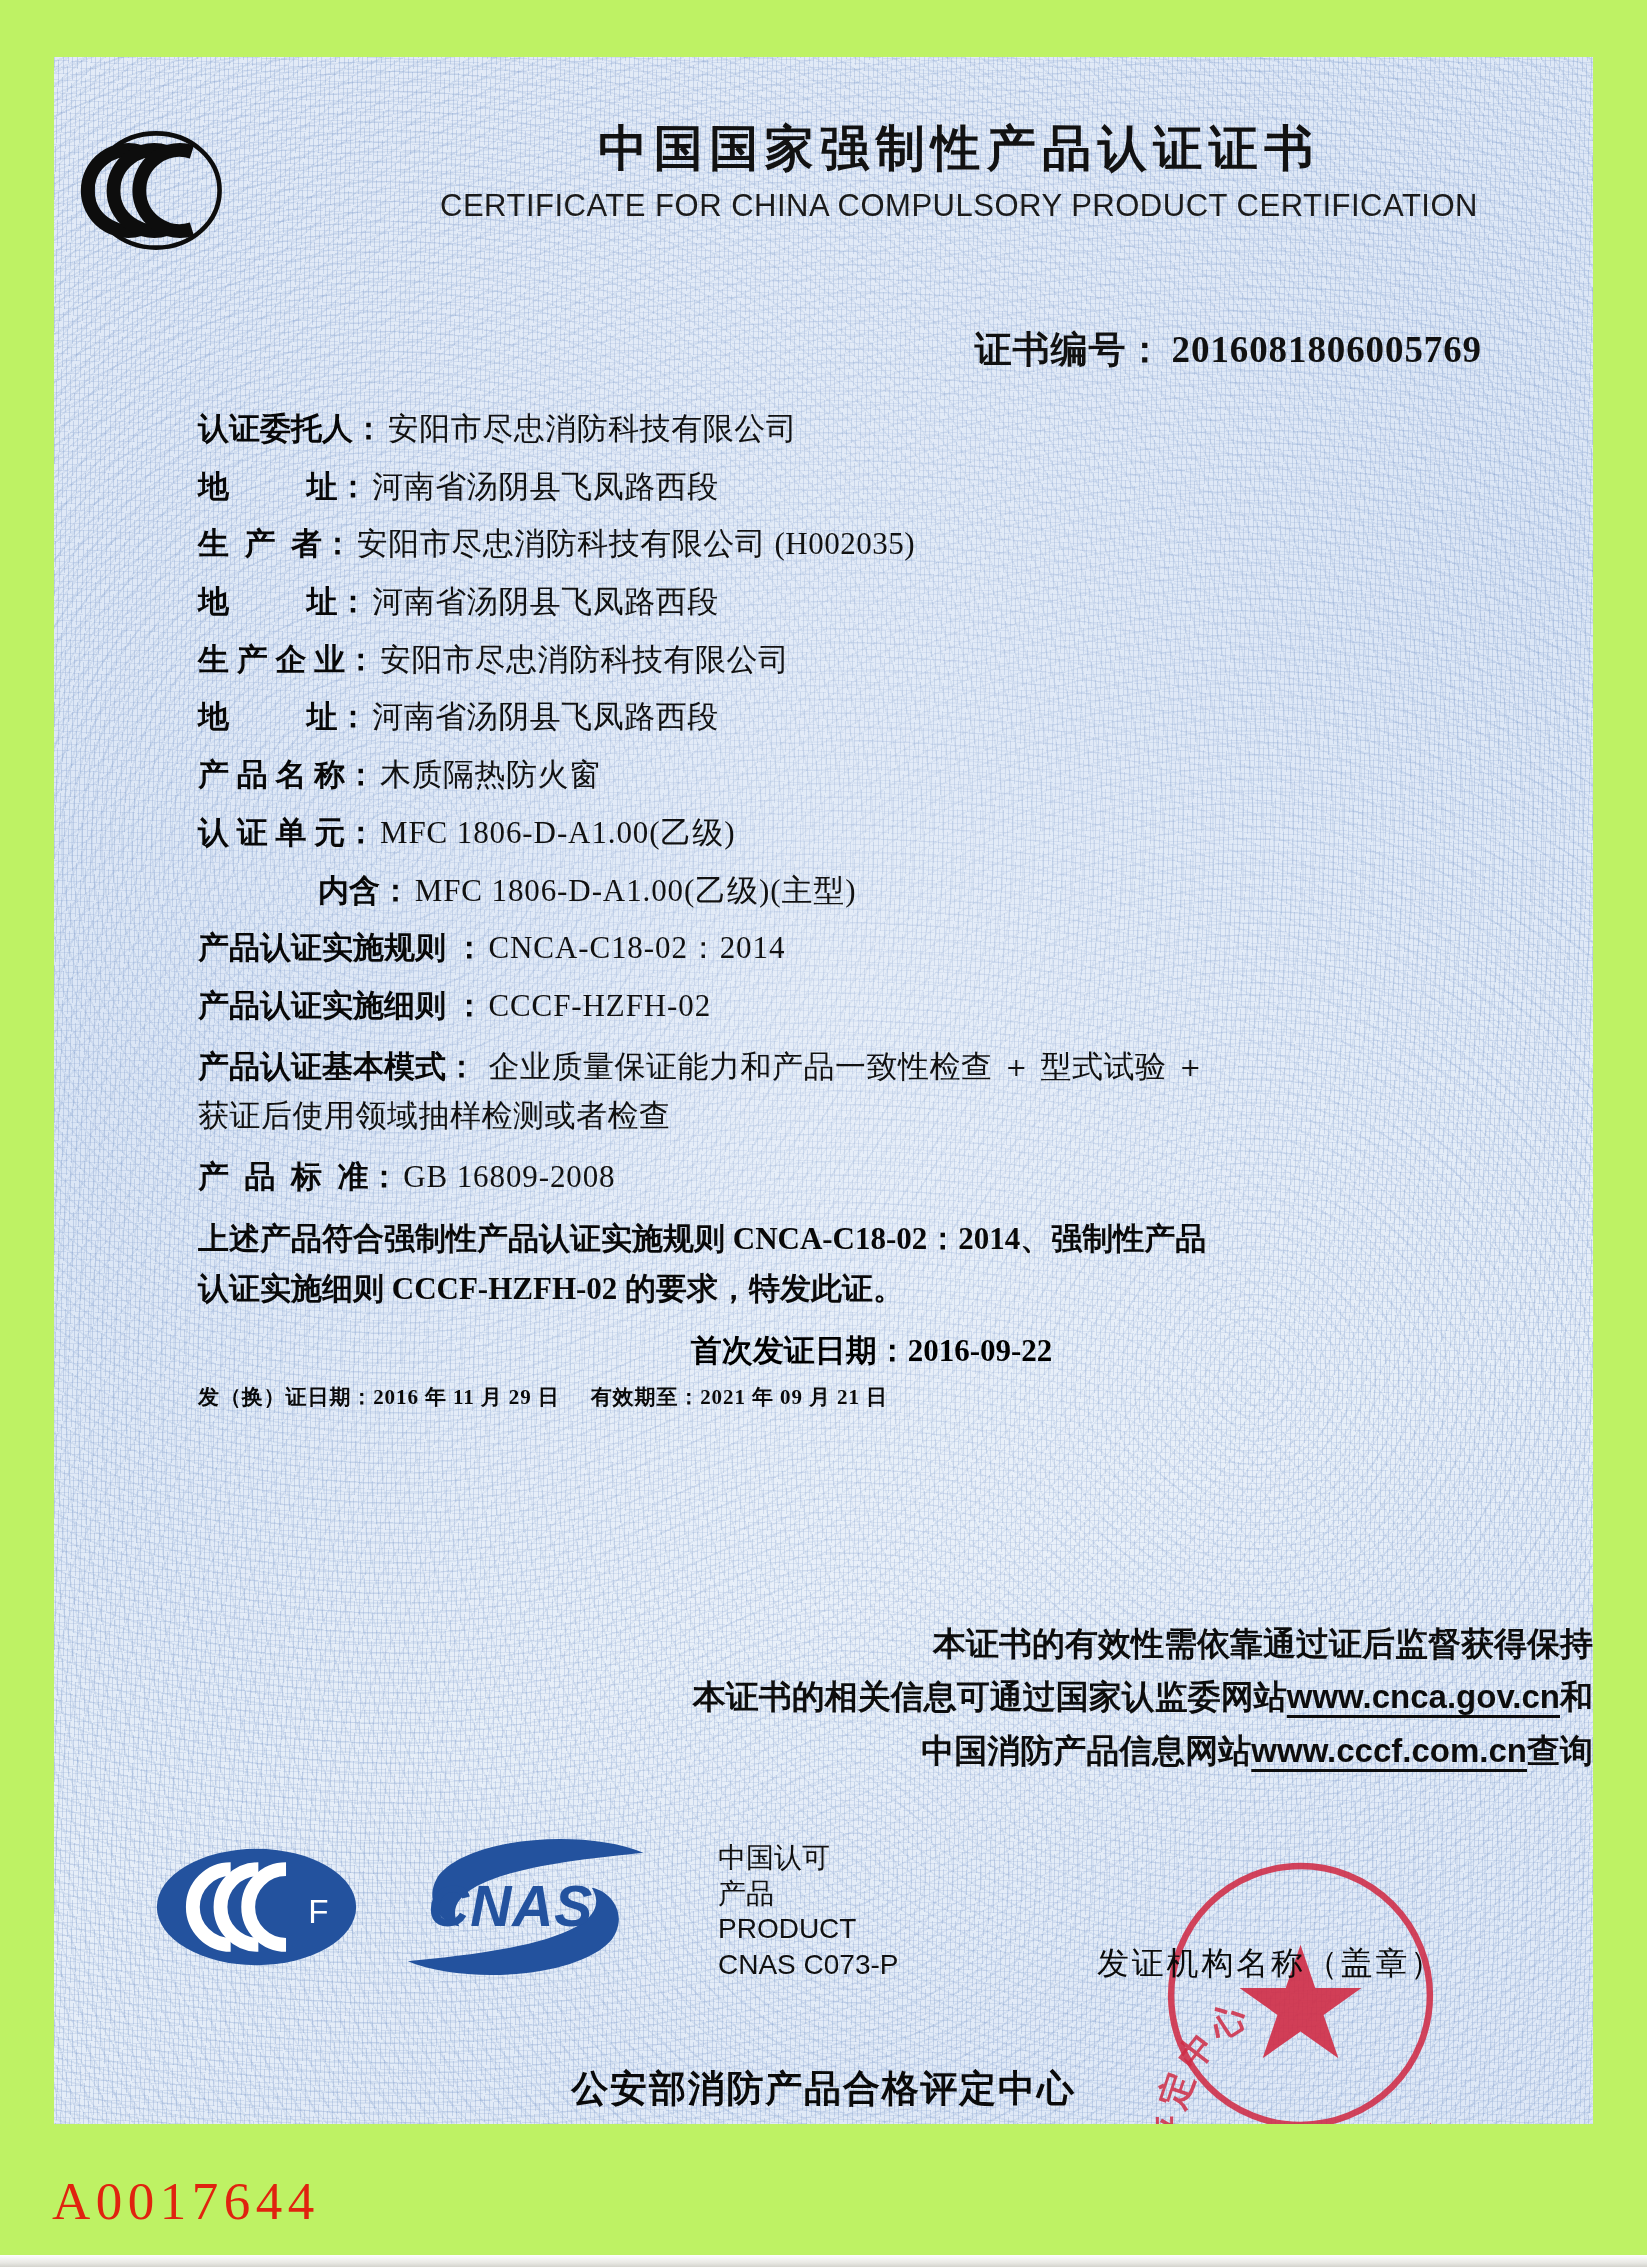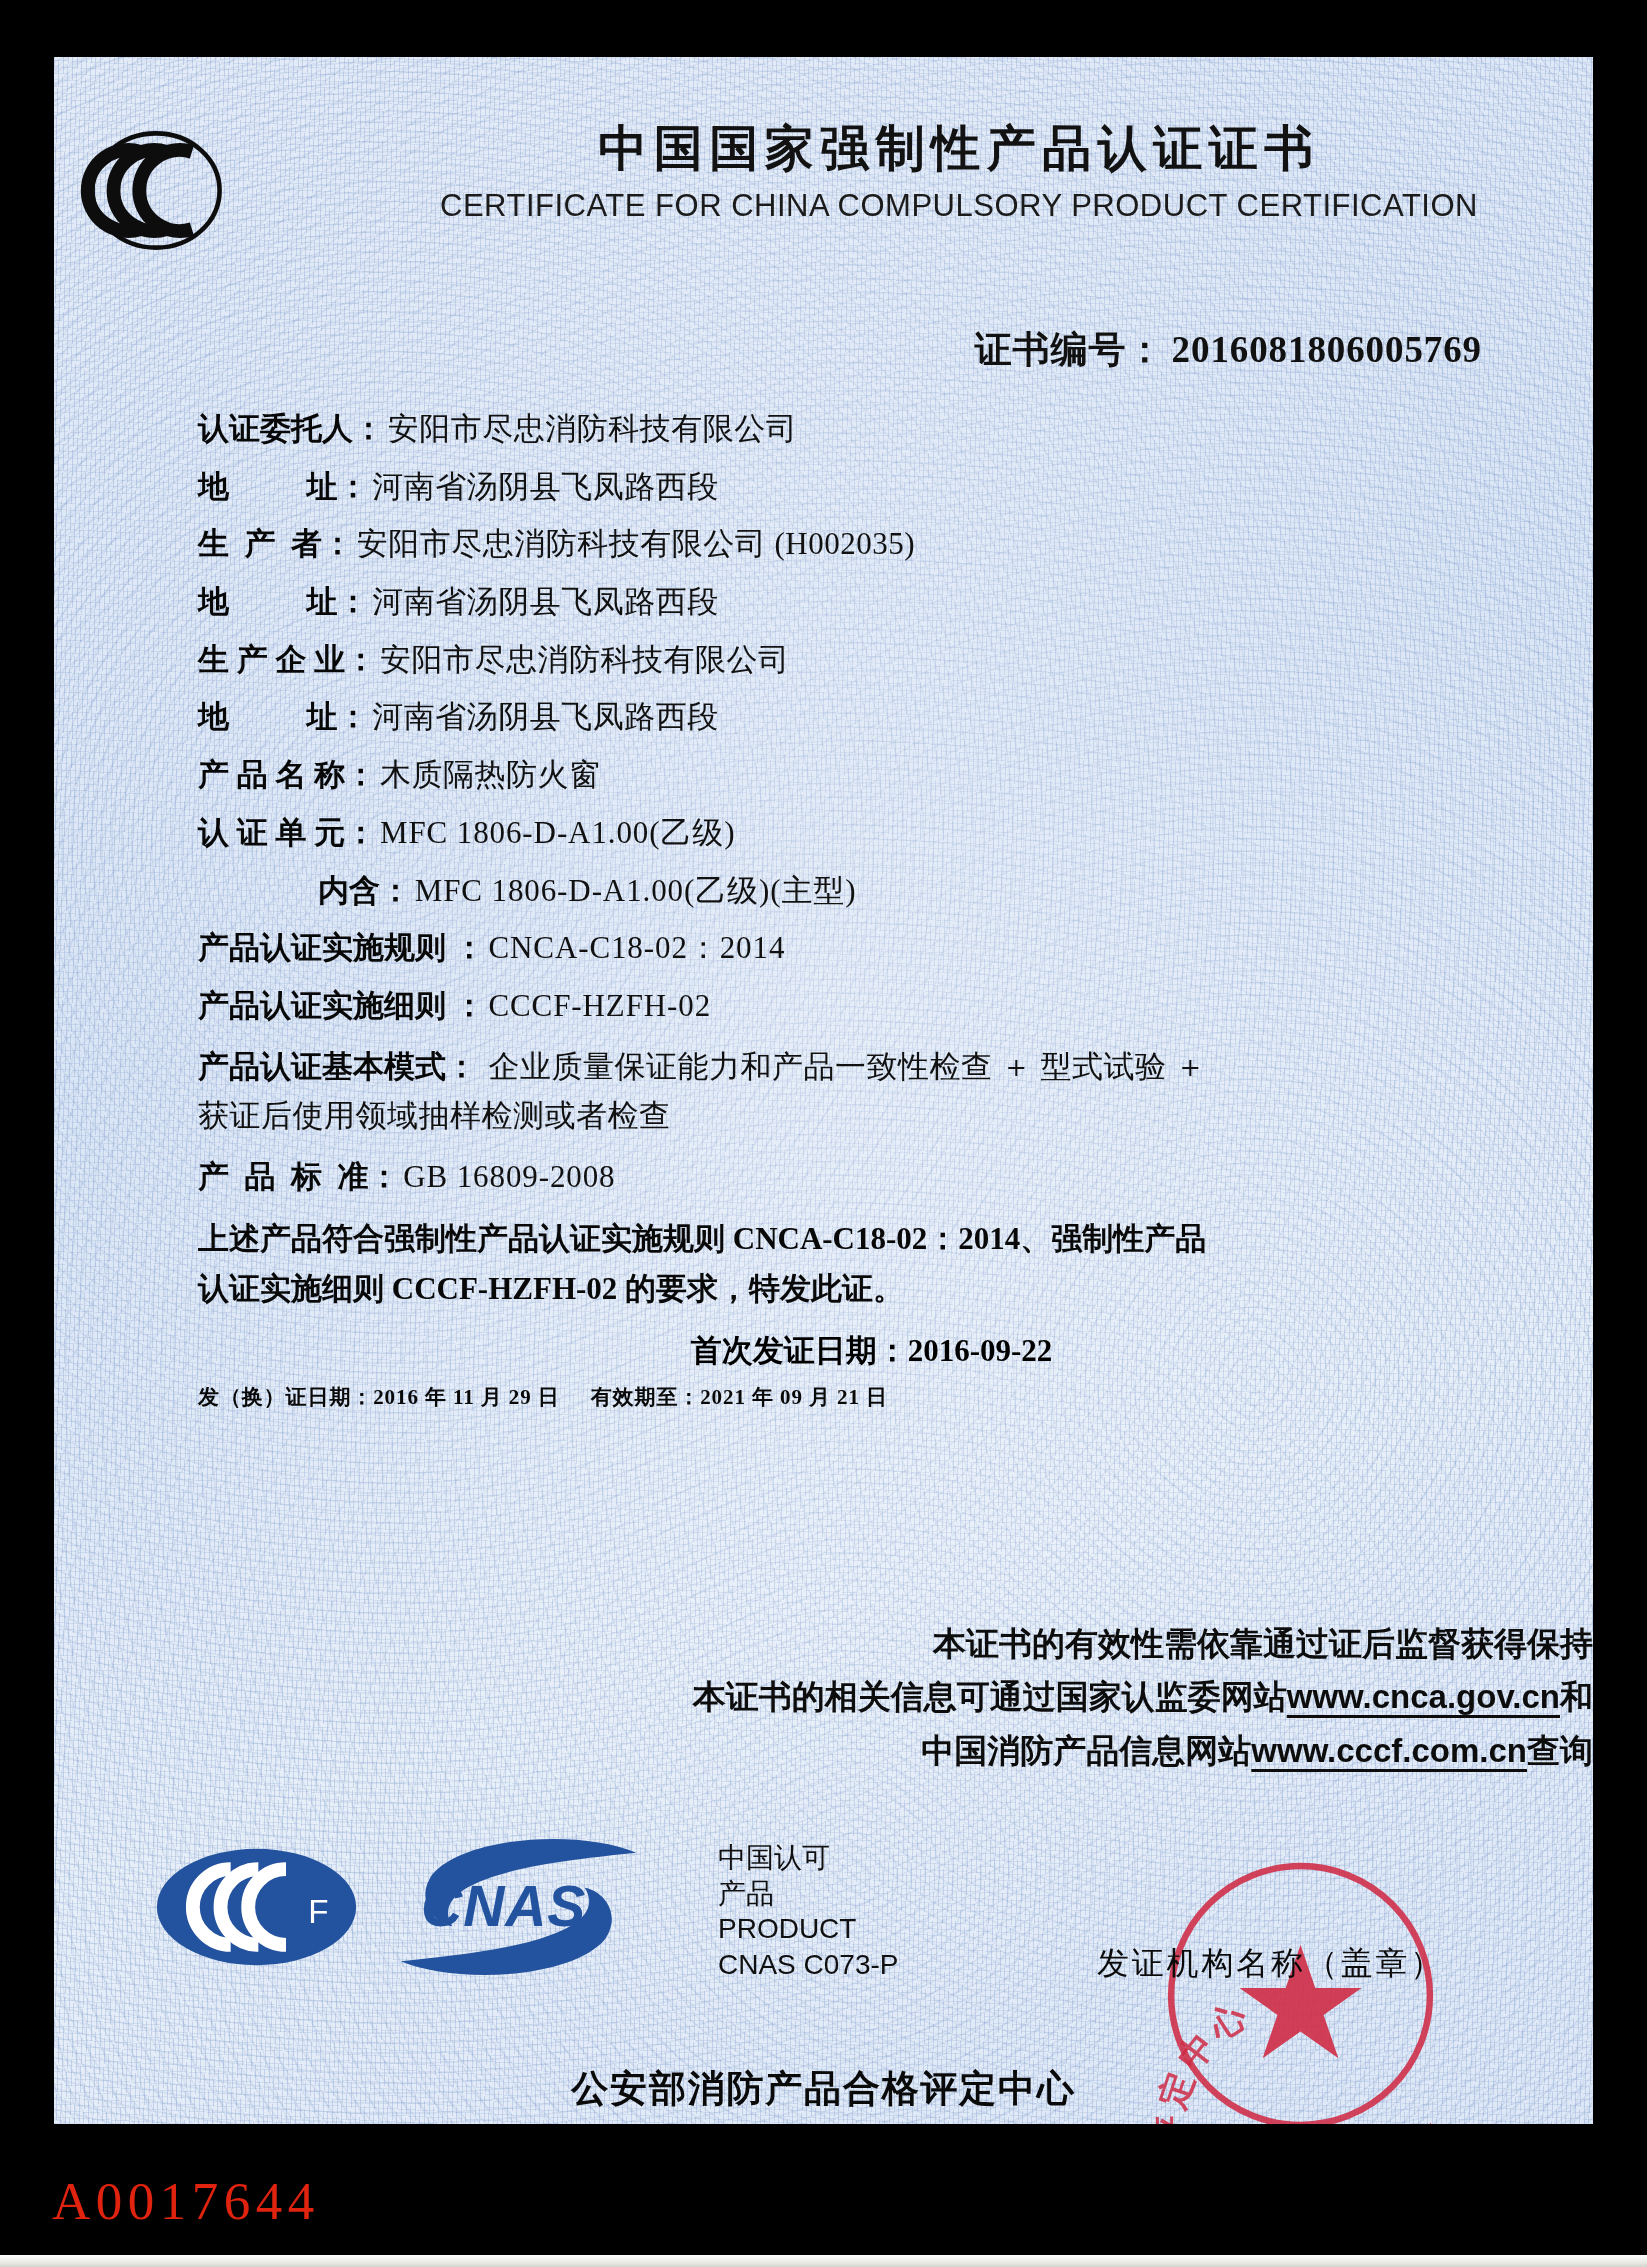--- a/index.html
+++ b/index.html
@@ -4,21 +4,21 @@
 <style>
   html,body{margin:0;padding:0;}
   body{
     width:1647px;height:2268px;
     background:#fdfdfb;
     font-family:"Liberation Serif","DejaVu Serif",serif;
     overflow:hidden;
   }
   .page{
     position:relative;width:1647px;height:2268px;
-    background:#000000;
+    background:#bef264;
   }
   
   .cert-body{
     position:absolute;left:54px;top:57px;width:1539px;height:2067px;
     background:
       repeating-linear-gradient(92deg, rgba(120,150,200,.30) 0px, rgba(120,150,200,.30) 0.9px, rgba(255,255,255,0) 0.9px, rgba(255,255,255,0) 4.6px),
       repeating-linear-gradient(3deg, rgba(110,140,195,.17) 0px, rgba(110,140,195,.17) 0.9px, rgba(255,255,255,0) 0.9px, rgba(255,255,255,0) 6.5px),
       repeating-radial-gradient(circle at 22% 38%, rgba(130,160,205,.16) 0px, rgba(130,160,205,.16) 1.8px, rgba(255,255,255,0) 1.8px, rgba(255,255,255,0) 10px),
       repeating-radial-gradient(circle at 78% 64%, rgba(130,160,205,.15) 0px, rgba(130,160,205,.15) 1.8px, rgba(255,255,255,0) 1.8px, rgba(255,255,255,0) 12px),
       repeating-radial-gradient(circle at 52% 88%, rgba(125,155,205,.13) 0px, rgba(125,155,205,.13) 1.8px, rgba(255,255,255,0) 1.8px, rgba(255,255,255,0) 14px),
@@ -76,21 +76,21 @@
     position:absolute;left:0;top:1560px;width:100%;text-align:right;
     font-family:"Liberation Sans","DejaVu Sans",sans-serif;
     font-size:33px;font-weight:700;color:#0d0d0d;line-height:1.62;
   }
   .validity .u{text-decoration:underline;text-underline-offset:6.5px;font-weight:700;}
   .validity .lnk{font-family:"Liberation Sans","DejaVu Sans",sans-serif;letter-spacing:0px;}
 
   
   .logos{position:absolute;left:92px;top:1781px;width:1384px;height:203px;}
   .cccf{position:absolute;left:9.2px;top:9.2px;width:203px;height:120px;}
-  .cnas{position:absolute;left:249px;top:0px;width:249px;height:138px;}
+  .cnas{position:absolute;left:256px;top:0px;width:249px;height:138px;}
   .cnas-txt{
     position:absolute;left:572px;top:1.8px;
     font-family:"Liberation Sans","DejaVu Sans",sans-serif;
     font-size:28px;line-height:1.28;color:#101010;font-weight:400;
   }
 
   
   .seal{position:absolute;left:1094px;top:1786px;width:305px;height:305px;}
   .seal-label{
     position:absolute;left:1043px;top:1885px;

